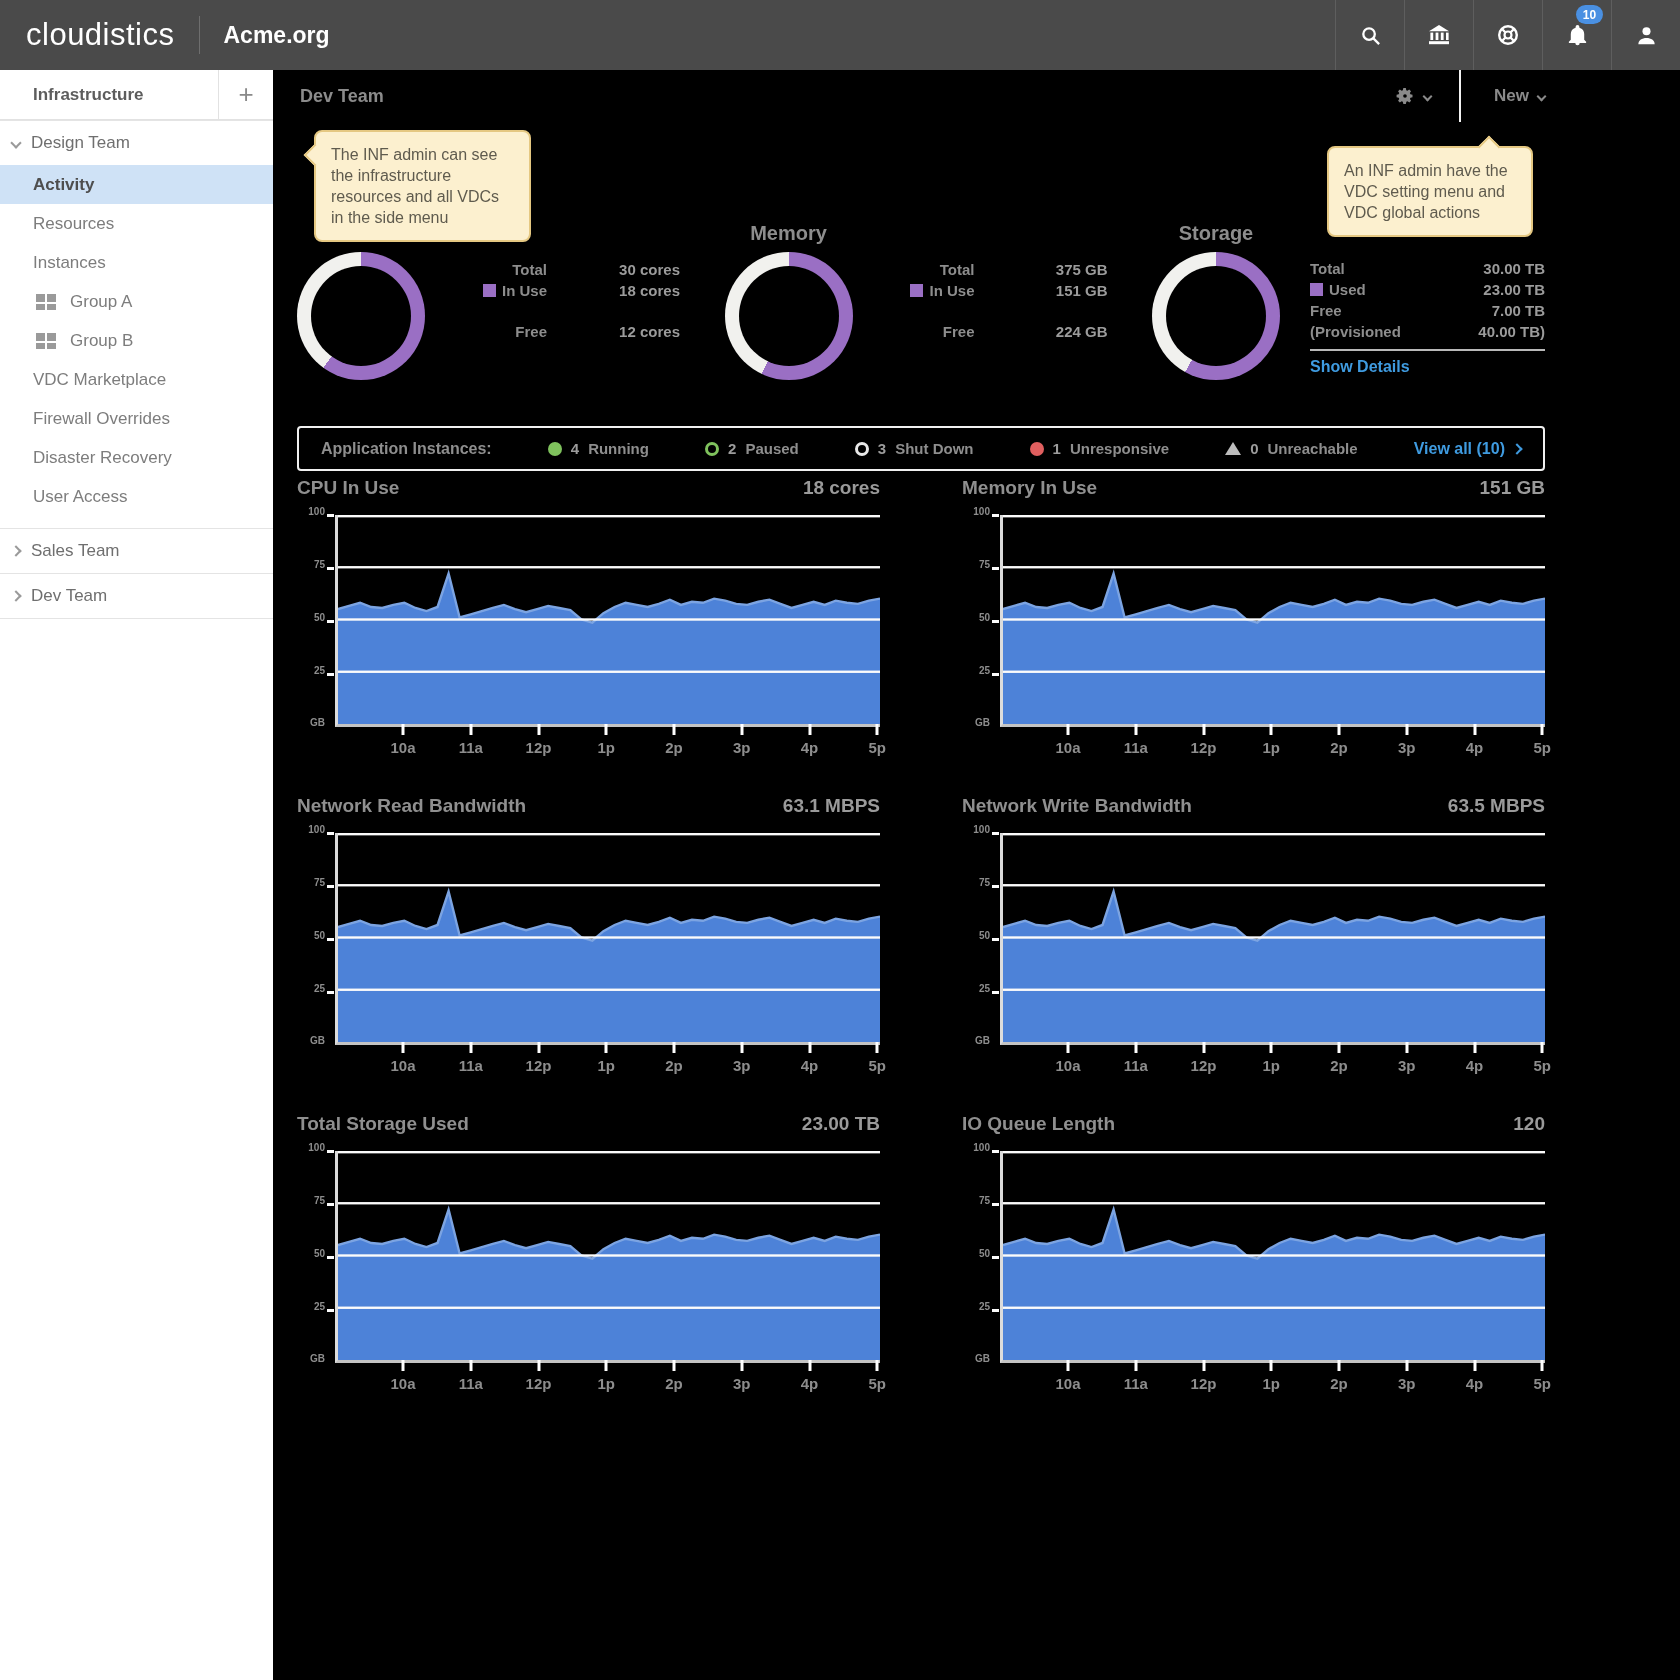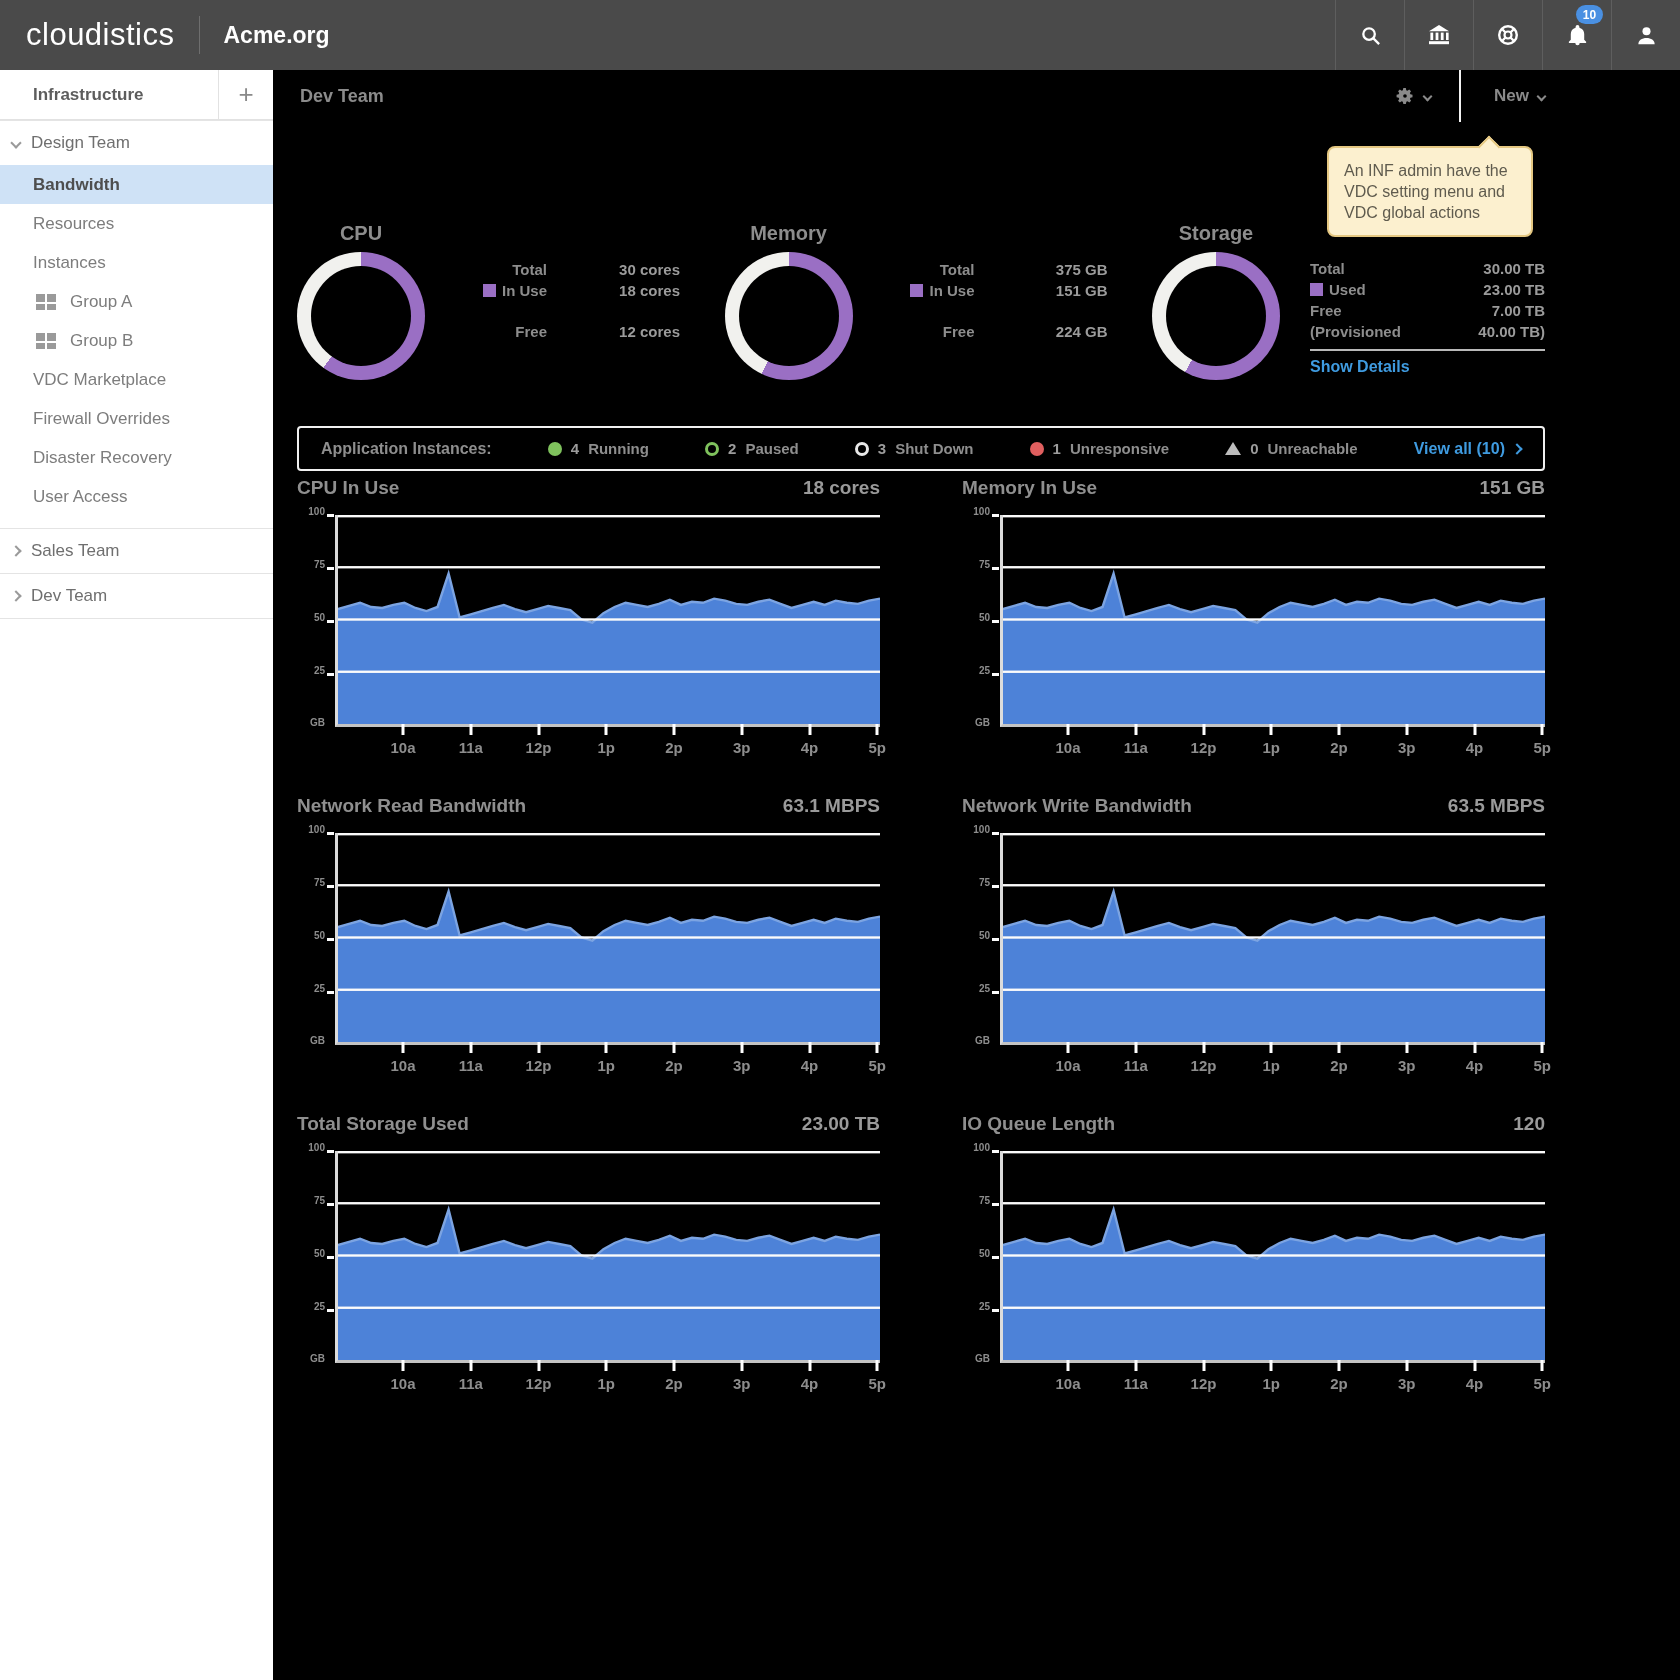--- a/index.html
+++ b/index.html
@@ -180,21 +180,21 @@
         <span class="side-top-label">Infrastructure</span>
         <button class="add-btn">+</button>
       </div>
       <div class="side-divider"></div>
 
       <div class="srow group">
         <span class="chev"></span>
         <span>Design Team</span>
       </div>
       <div class="srow selected">
-          <span>Bandwidth</span>
+          <span>Activity</span>
         </div>
       <div class="srow">
           <span>Resources</span>
         </div>
       <div class="srow">
           <span>Instances</span>
         </div>
       <div class="srow indent">
         <span class="grid-icon">
             <i></i>
@@ -251,20 +251,21 @@
           </button>
           <span class="vdc-divider"></span>
           <button class="vdc-btn">
             <span>New</span>
             <span class="chev"></span>
           </button>
         </div>
       </div>
 
       <section class="resources">
+        <div class="tip tip-left">The INF admin can see the infrastructure resources and all VDCs in the side menu</div>
         <div class="tip tip-right">An INF admin have the VDC setting menu and VDC global actions</div>
 
         <div class="res-group">
           <div class="res-donut-col">
             <div class="res-title">CPU</div>
             <div class="donut" style="background: conic-gradient(rgb(154, 111, 196) 60%, rgb(241, 241, 238) 60%, rgb(241, 241, 238) 100%);"></div>
           </div>
           <div class="res-legend">
             <div class="lrow">
                 <span class="lab">Total</span>

